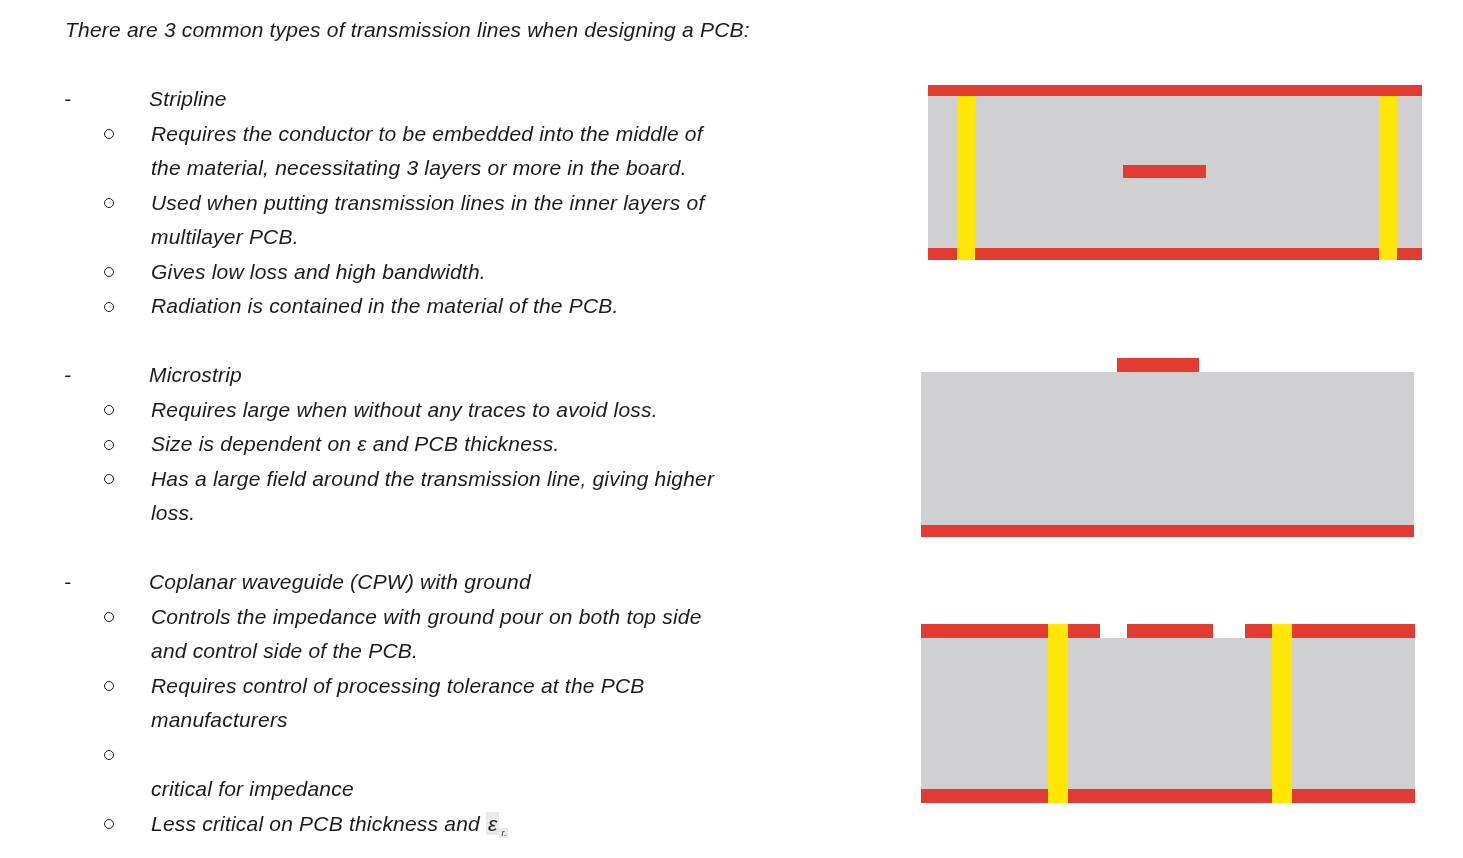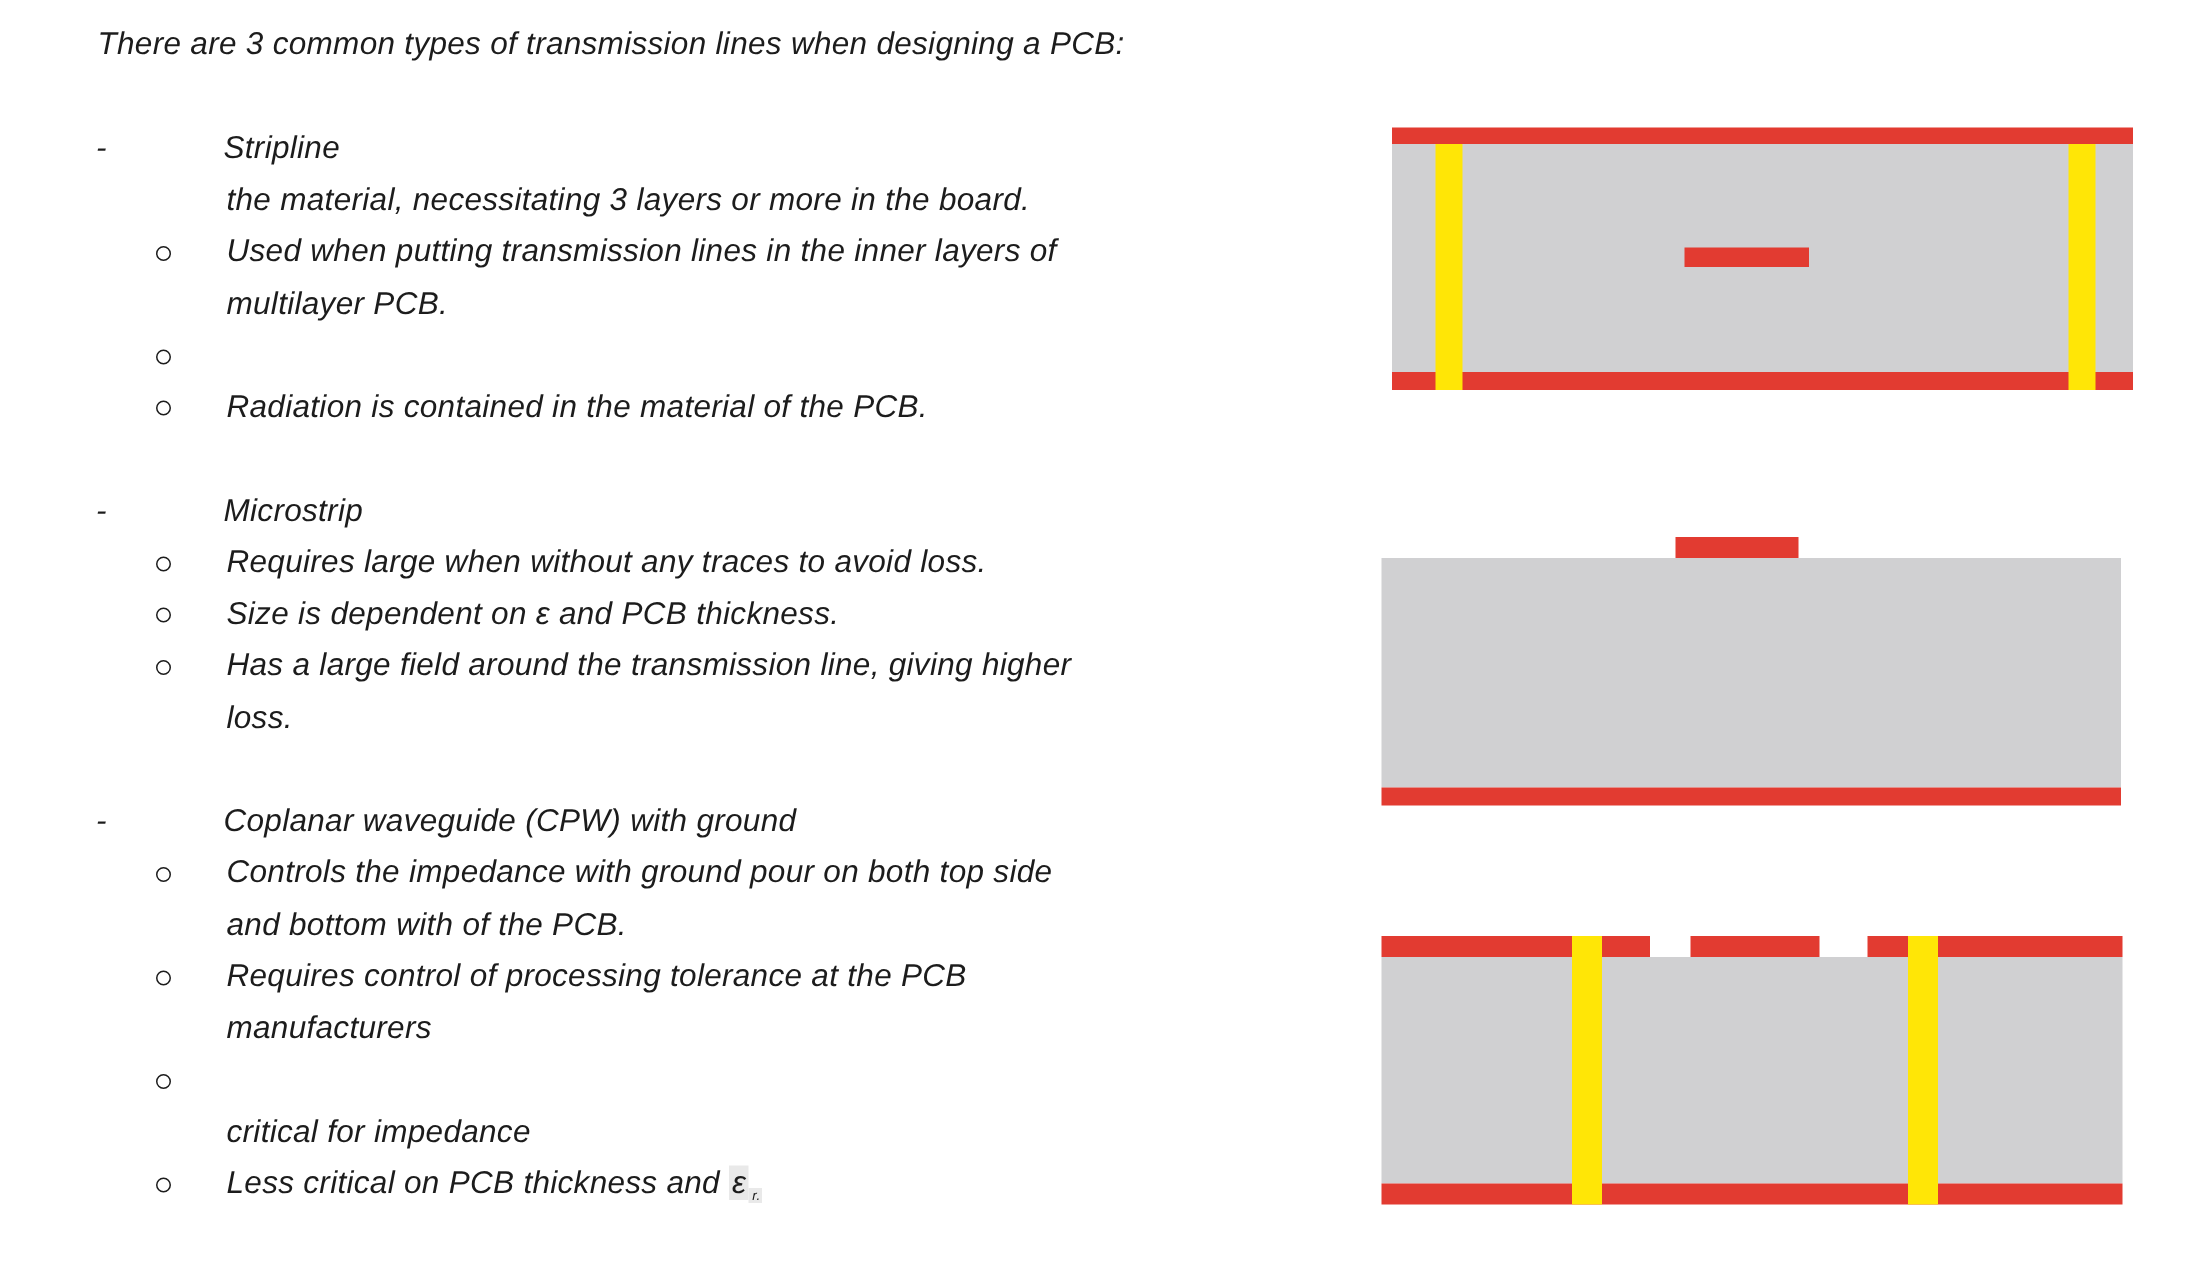--- a/index.html
+++ b/index.html
@@ -66,31 +66,36 @@
     <div class="row title-row">
       <span class="t">There are 3 common types of transmission lines when designing a PCB:</span>
     </div>
     <div class="row"></div>
 
     <div class="row l1">
       <span class="dash">-</span>
       <span class="t">Stripline</span>
     </div>
     <div class="row l2">
+      <span class="circle"></span>
+      <span class="t">Requires the conductor to be embedded into the middle of</span>
+    </div>
+    <div class="row l2">
       <span class="t">the material, necessitating 3 layers or more in the board.</span>
     </div>
     <div class="row l2">
       <span class="circle"></span>
       <span class="t">Used when putting transmission lines in the inner layers of</span>
     </div>
     <div class="row l2">
       <span class="t">multilayer PCB.</span>
     </div>
     <div class="row l2">
       <span class="circle"></span>
+      <span class="t">Gives low loss and high bandwidth.</span>
     </div>
     <div class="row l2">
       <span class="circle"></span>
       <span class="t">Radiation is contained in the material of the PCB.</span>
     </div>
     <div class="row"></div>
 
     <div class="row l1">
       <span class="dash">-</span>
       <span class="t">Microstrip</span>
@@ -114,21 +119,21 @@
 
     <div class="row l1">
       <span class="dash">-</span>
       <span class="t">Coplanar waveguide (CPW) with ground</span>
     </div>
     <div class="row l2">
       <span class="circle"></span>
       <span class="t">Controls the impedance with ground pour on both top side</span>
     </div>
     <div class="row l2">
-      <span class="t">and bottom with of the PCB.</span>
+      <span class="t">and control side of the PCB.</span>
     </div>
     <div class="row l2">
       <span class="circle"></span>
       <span class="t">Requires control of processing tolerance at the PCB</span>
     </div>
     <div class="row l2">
       <span class="t">manufacturers</span>
     </div>
     <div class="row l2">
       <span class="circle"></span>

